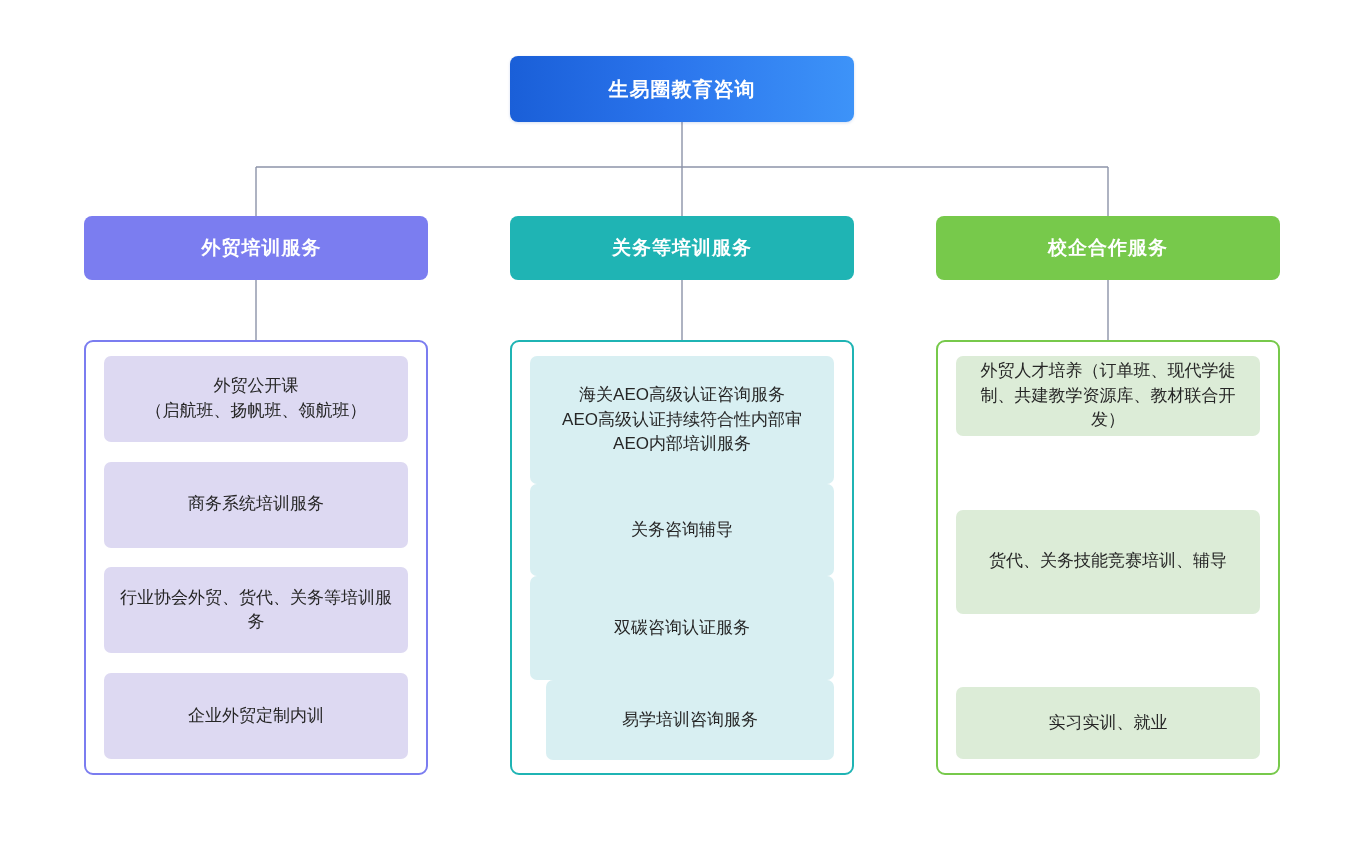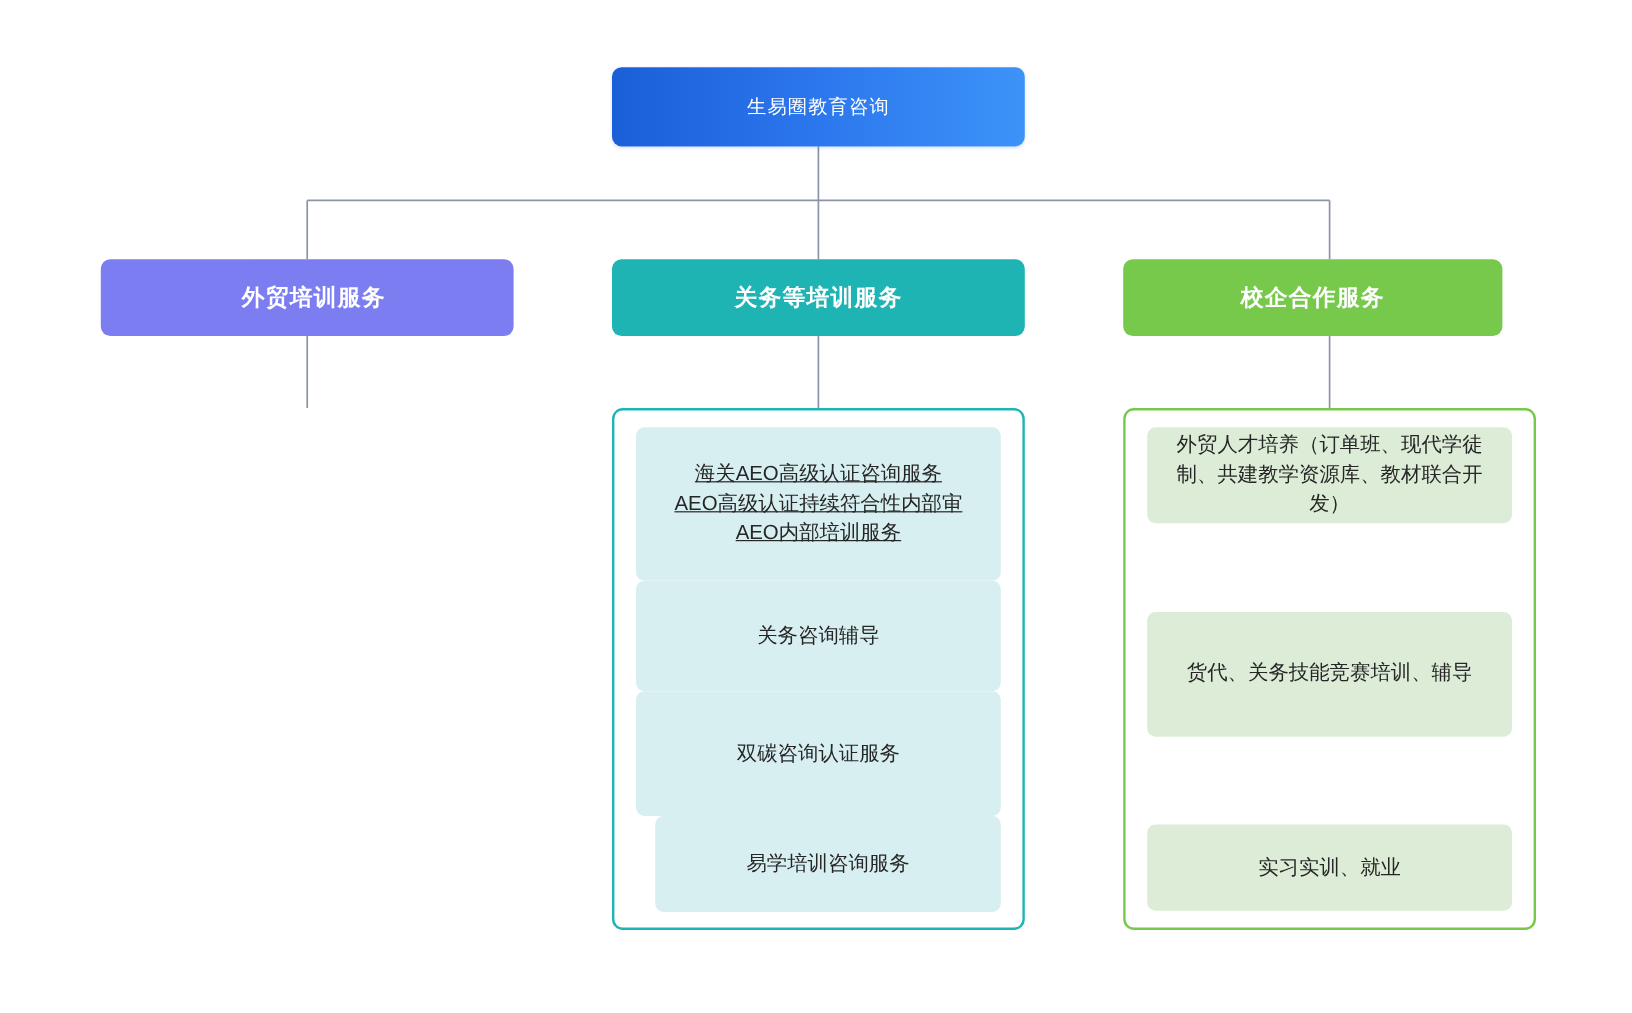--- a/index.html
+++ b/index.html
@@ -38,22 +38,22 @@
     border-radius: 8px;
     background: linear-gradient(90deg, #1a5fd8 0%, #2a74ec 45%, #3d93f8 100%);
     display: flex;
     align-items: center;
     justify-content: center;
     z-index: 3;
     box-shadow: 0 1px 3px rgba(30,80,180,0.18);
   }
   .root-node .label {
     color: #ffffff;
-    font-size: 16px;
-    font-weight: normal;
+    font-size: 20px;
+    font-weight: bold;
     letter-spacing: 1px;
     white-space: nowrap;
   }
 
   
   .col-header {
     position: absolute;
     top: 216px;
     height: 64px;
     border-radius: 8px;
@@ -64,21 +64,21 @@
   }
   .col-header .label {
     color: #ffffff;
     font-size: 19px;
     font-weight: bold;
     letter-spacing: 1px;
     white-space: nowrap;
   }
   .col-header.c0 { left: 84px;  width: 344px; background: #7b7df0; padding-left: 11px; }
   .col-header.c1 { left: 510px; width: 344px; background: #1fb4b4; }
-  .col-header.c2 { left: 936px; width: 316px; background: #77c94b; }
+  .col-header.c2 { left: 936px; width: 344px; background: #77c94b; }
 
   
   .group-box {
     position: absolute;
     top: 340px;
     height: 435px;
     border-radius: 9px;
     border: 2px solid #7b7df0;
     background: #ffffff;
     z-index: 2;
@@ -108,21 +108,21 @@
   .group-box.c0 .leaf { background: #ddd9f2; }
   .group-box.c1 .leaf { background: #d8eff2; }
   .group-box.c2 .leaf { background: #dcecd7; }
 
   
   .group-box.c0 .leaf:nth-child(1) { height: 86px; }
   .group-box.c0 .leaf:nth-child(2) { height: 86px; }
   .group-box.c0 .leaf:nth-child(3) { height: 86px; }
   .group-box.c0 .leaf:nth-child(4) { height: 86px; }
 
-  .group-box.c1 .leaf:nth-child(1) { height: 128px; text-decoration: underline; }
+  .group-box.c1 .leaf:nth-child(1) { height: 128px; }
   .group-box.c1 .leaf:nth-child(2) { height: 92px; }
   .group-box.c1 .leaf:nth-child(3) { height: 104px; }
   .group-box.c1 .leaf:nth-child(4) { height: 80px; margin-left: 16px; }
 
   .group-box.c2 .leaf:nth-child(1) { height: 80px; }
   .group-box.c2 .leaf:nth-child(2) { height: 104px; }
   .group-box.c2 .leaf:nth-child(3) { height: 72px; }
   .group-box.c2 .leaf:nth-child(4) { height: 66px; }
 </style>
 </head>
@@ -154,20 +154,27 @@
   </div>
 
   <div class="col-header c1">
     <span class="label">关务等培训服务</span>
   </div>
 
   <div class="col-header c2">
     <span class="label">校企合作服务</span>
   </div>
 
+  <div class="group-box c0">
+    <div class="leaf">外贸公开课
+（启航班、扬帆班、领航班）</div>
+    <div class="leaf">商务系统培训服务</div>
+    <div class="leaf">行业协会外贸、货代、关务等培训服务</div>
+    <div class="leaf">企业外贸定制内训</div>
+  </div>
 
   <div class="group-box c1">
     <div class="leaf">海关AEO高级认证咨询服务
 AEO高级认证持续符合性内部审
 AEO内部培训服务</div>
     <div class="leaf">关务咨询辅导</div>
     <div class="leaf">双碳咨询认证服务</div>
     <div class="leaf">易学培训咨询服务</div>
   </div>
 

